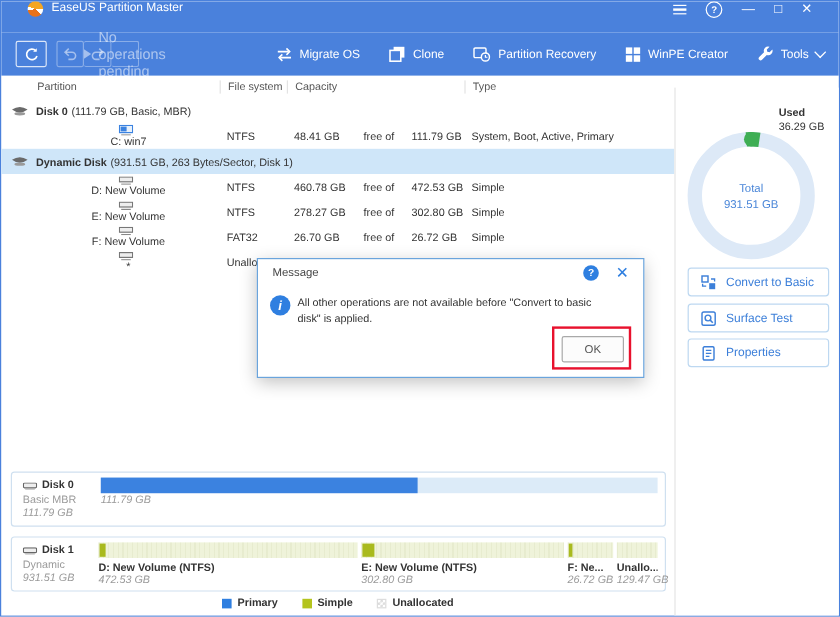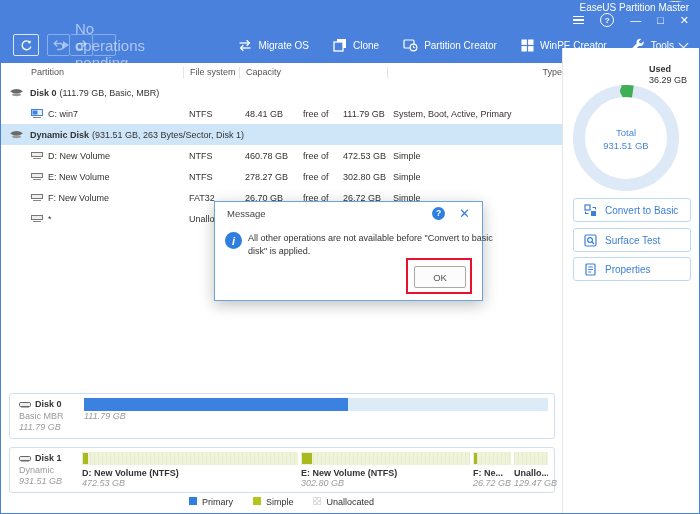--- a/index.html
+++ b/index.html
@@ -1,67 +1,67 @@
 <!DOCTYPE html>
 <html><head>
 <meta charset="utf-8">
 <style>
   html,body{margin:0;padding:0;background:#c9c9c9;}
   .window{position:relative;width:700px;height:514px;box-sizing:border-box;
     border:1px solid #4a81dc;background:#fff;overflow:hidden;
     font-family:"Liberation Sans",sans-serif;color:#333;}
   
   .titlebar{position:absolute;top:0;left:0;right:0;height:26px;background:#4a81dc;
-    display:flex;align-items:flex-end;padding:0 10px;box-sizing:border-box;color:#fff;font-size:10px;flex-direction:column;}
+    display:flex;align-items:flex-start;padding:0 22px;box-sizing:border-box;color:#fff;font-size:10px;}
   .logo{width:13px;height:13px;border-radius:50%;margin-right:7px;
     background:conic-gradient(#f5a623 0 25%,#fff 25% 38%,#e8721b 38% 72%,#fff 72% 80%,#f5a623 80% 100%);}
   .win-controls{margin-left:auto;display:flex;align-items:center;gap:16px;}
   .burger{display:flex;flex-direction:column;gap:2px;}
   .burger i{display:block;width:11px;height:1.6px;background:#fff;}
   .circle-q{width:12px;height:12px;border-radius:50%;border:1px solid #fff;font-size:8px;
     display:flex;align-items:center;justify-content:center;font-weight:bold;}
   .wc{font-size:11px;line-height:11px;}
   
   .toolbar{position:absolute;top:26px;left:0;right:0;height:36px;background:#4a81dc;
     display:flex;align-items:center;padding:0 12px;box-sizing:border-box;}
   .tb-btn{height:22px;border:1px solid rgba(255,255,255,.8);border-radius:2px;
     display:flex;align-items:center;justify-content:center;box-sizing:border-box;}
   .tb-btn.dis{border-color:rgba(255,255,255,.35);}
   .refresh{width:26px;}
   .undo-group{display:flex;margin-left:8px;}
   .undo-group .tb-btn{width:23px;}
   .undo-group .tb-btn + .tb-btn{border-left:none;}
-  .pending{margin-left:0;padding:0 10px;gap:6px;color:rgba(255,255,255,.55);font-size:15px;border-left:none;}
+  .pending{margin-left:0;padding:0 10px;gap:6px;color:rgba(255,255,255,.55);font-size:12px;border-left:none;}
   .play-tri{width:0;height:0;border-left:6px solid rgba(255,255,255,.5);
     border-top:4px solid transparent;border-bottom:4px solid transparent;}
   .tb-right{margin-left:auto;display:flex;align-items:center;gap:24px;color:#fff;font-size:10px;}
   .tb-item{display:flex;align-items:center;gap:6px;}
   .chev{width:6px;height:6px;border-right:1.5px solid #fff;border-bottom:1.5px solid #fff;
     transform:rotate(45deg);margin-top:-3px;}
   
   .thead{position:absolute;top:62px;left:0;width:561px;height:19px;display:flex;align-items:center;
     font-size:9px;color:#555;box-sizing:border-box;}
   .th{box-sizing:border-box;padding-left:6px;border-left:1px solid #e3e3e3;line-height:11px;}
   .th.c1{width:182px;padding-left:30px;border-left:none;}
-  .th.c2{width:56px;} .th.c3{width:148px;} .th.c4{flex:1;text-align:right;}
+  .th.c2{width:56px;} .th.c3{width:148px;} .th.c4{flex:1;}
   .trows{position:absolute;top:81px;left:0;width:561px;font-size:9px;}
   .trow{height:21px;display:flex;align-items:center;}
   .trow.sel{background:#cfe6f9;}
   .cell{box-sizing:border-box;}
-  .cell.c1{width:182px;display:flex;align-items:center;padding-left:30px;}
+  .cell.c1{width:182px;display:flex;align-items:center;padding-left:30px;flex-direction:column;}
   .cell.c2{width:56px;padding-left:6px;}
   .cell.c3{width:148px;padding-left:6px;}
   .cell.c4{flex:1;padding-left:6px;}
   .free{display:inline-block;width:58px;}
   .fo{display:inline-block;width:40px;}
   .group{padding-left:8px;box-sizing:border-box;}
   .group b{margin:0 3px 0 6px;}
   .picon{margin-right:5px;display:inline-flex;}
   
-  .sidebar{position:absolute;left:561px;top:47px;bottom:0;width:138px;
+  .sidebar{position:absolute;left:561px;top:72px;bottom:0;width:138px;
     border-left:1px solid #e5e5e5;background:#fff;box-sizing:border-box;padding-left:14px;}
   .donut-wrap{position:absolute;top:0;left:0;width:138px;height:170px;}
   .used-label{position:absolute;right:14px;top:16px;font-size:9px;color:#333;line-height:11px;}
   .used-label b{display:block;}
   .donut-center{position:absolute;left:23px;top:78px;width:80px;text-align:center;
     color:#4a86d8;font-size:9.5px;line-height:13px;}
   .sb-btn{position:absolute;left:10px;width:118px;height:24px;border:1px solid #bdd8f1;border-radius:3px;
     background:#fff;color:#3c7fd9;font-size:10px;display:flex;align-items:center;gap:8px;
     padding:0 0 0 10px;box-sizing:border-box;cursor:pointer;}
   
@@ -80,29 +80,29 @@
   .seg{min-width:0;}
   .seg .bar{background:#eff3da;
     background-image:repeating-linear-gradient(90deg,rgba(130,140,60,.07) 0 1px,transparent 1px 4px);}
   .sliver{position:absolute;left:1px;top:1px;bottom:1px;background:#a9ba1e;}
   .checker{background:#fff;
     background-image:linear-gradient(45deg,#d9d9d9 25%,transparent 25%,transparent 75%,#d9d9d9 75%),
       linear-gradient(45deg,#d9d9d9 25%,transparent 25%,transparent 75%,#d9d9d9 75%);
     background-size:8px 8px;background-position:0 0,4px 4px;}
   .legend{position:absolute;left:0;top:496px;width:561px;display:flex;justify-content:center;gap:20px;
     align-items:center;font-size:9px;color:#333;}
-  .lg{display:flex;align-items:flex-start;gap:5px;}
+  .lg{display:flex;align-items:flex-end;gap:5px;font-weight:bold;}
   .sq{width:8px;height:8px;display:inline-block;}
   .sq.blue{background:#2f7fe0;} .sq.green{background:#b4c41e;}
   .sq.un{border:1px solid #ddd;box-sizing:border-box;background:#fff;
     background-image:linear-gradient(45deg,#d9d9d9 25%,transparent 25%,transparent 75%,#d9d9d9 75%),
       linear-gradient(45deg,#d9d9d9 25%,transparent 25%,transparent 75%,#d9d9d9 75%);
     background-size:4px 4px;background-position:0 0,2px 2px;}
   
-  .dialog{position:absolute;left:213px;top:200px;width:269px;height:100px;background:#fff;
+  .dialog{position:absolute;left:213px;top:214px;width:323px;height:100px;background:#fff;
     border:1px solid #6aa4dc;box-sizing:border-box;box-shadow:0 4px 14px rgba(0,0,0,.25);z-index:5;}
   .dlg-title{position:absolute;top:0;left:0;right:0;height:22px;display:flex;align-items:center;
     padding:0 12px;font-size:9.5px;color:#444;}
   .dlg-help{margin-left:auto;width:13px;height:13px;border-radius:50%;background:#2f7fe0;color:#fff;
     font-size:8.5px;font-weight:bold;display:flex;align-items:center;justify-content:center;}
   .dlg-close{color:#2f7fe0;font-size:13px;margin-left:14px;line-height:13px;}
   .info-ic{position:absolute;left:10px;top:30px;width:17px;height:17px;border-radius:50%;
     background:#2f7fe0;color:#fff;font-size:11px;font-weight:bold;font-style:italic;
     display:flex;align-items:center;justify-content:center;}
   .dlg-msg{position:absolute;left:33px;top:30px;width:246px;font-size:9px;line-height:13px;color:#333;}
@@ -174,21 +174,21 @@
           <rect x="1" y="4" width="9" height="9" fill="#4a81dc" stroke="#fff" stroke-width="1.3"></rect>
         </svg>
         <span>Clone</span>
       </span>
       <span class="tb-item">
         <svg width="15" height="14" viewBox="0 0 15 14">
           <rect x="1" y="2" width="10" height="8" rx="1" fill="none" stroke="#fff" stroke-width="1.2"></rect>
           <circle cx="10.5" cy="9.5" r="3.4" fill="#4a81dc" stroke="#fff" stroke-width="1.2"></circle>
           <path d="M10.5 7.8v1.9h1.7" stroke="#fff" stroke-width="1" fill="none"></path>
         </svg>
-        <span>Partition Creator</span>
+        <span>Partition Recovery</span>
       </span>
       <span class="tb-item">
         <svg width="13" height="13" viewBox="0 0 13 13">
           <rect x="0.5" y="0.5" width="5.4" height="5.4" fill="#fff"></rect>
             <rect x="7.1" y="0.5" width="5.4" height="5.4" fill="#fff"></rect>
           <rect x="0.5" y="7.1" width="5.4" height="5.4" fill="#fff"></rect>
             <rect x="7.1" y="7.1" width="5.4" height="5.4" fill="#fff"></rect>
         </svg>
         <span>WinPE Creator</span>
       </span>

